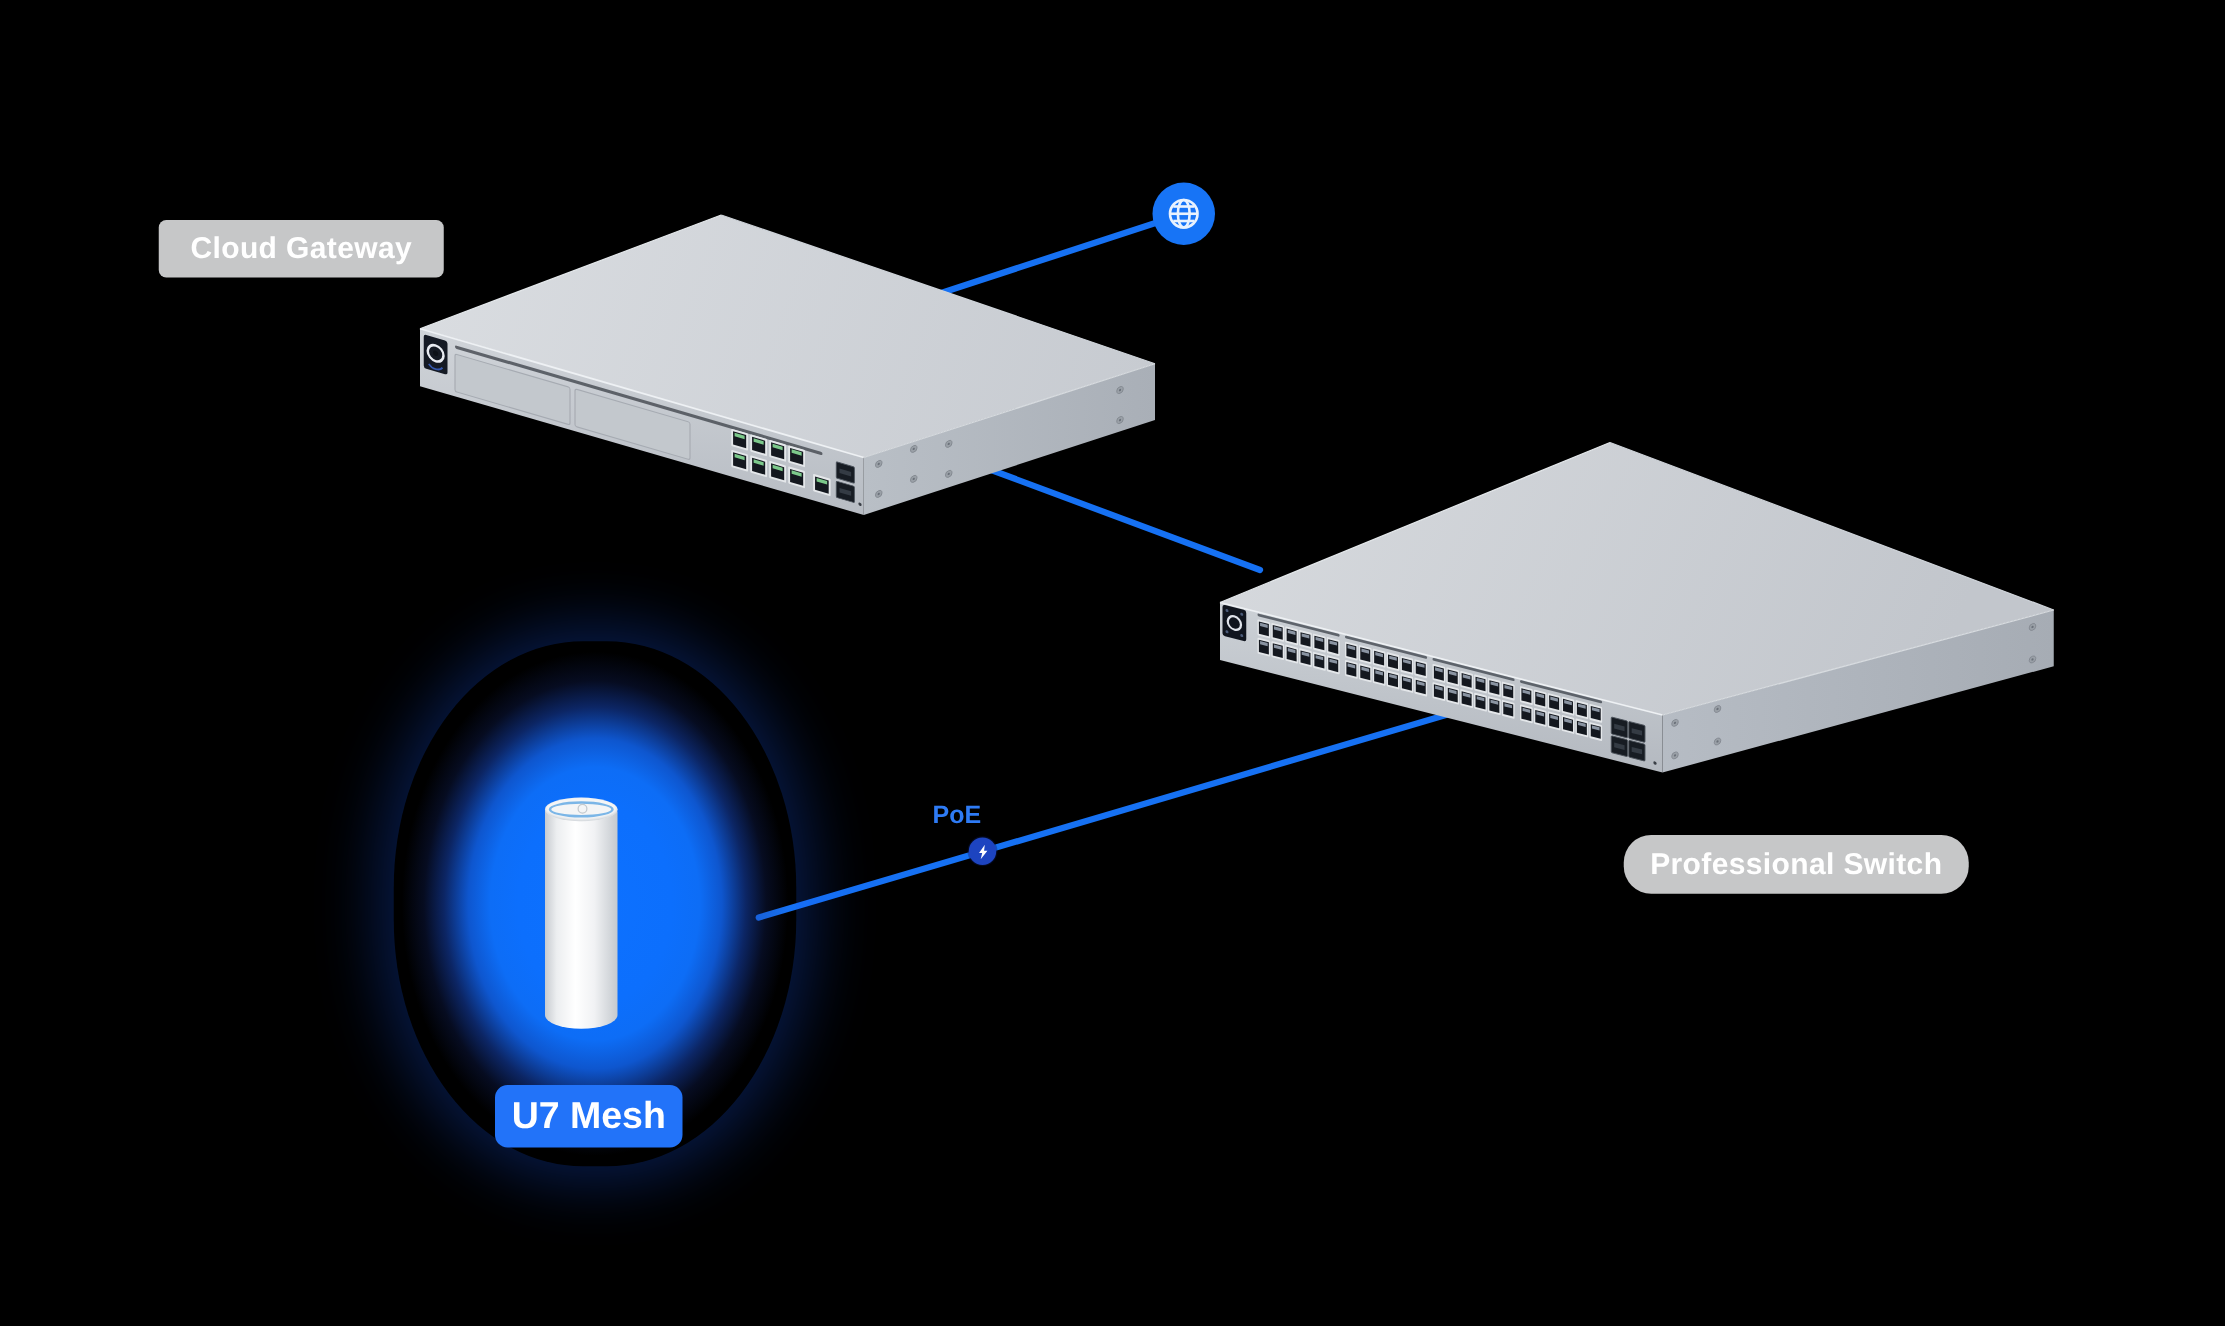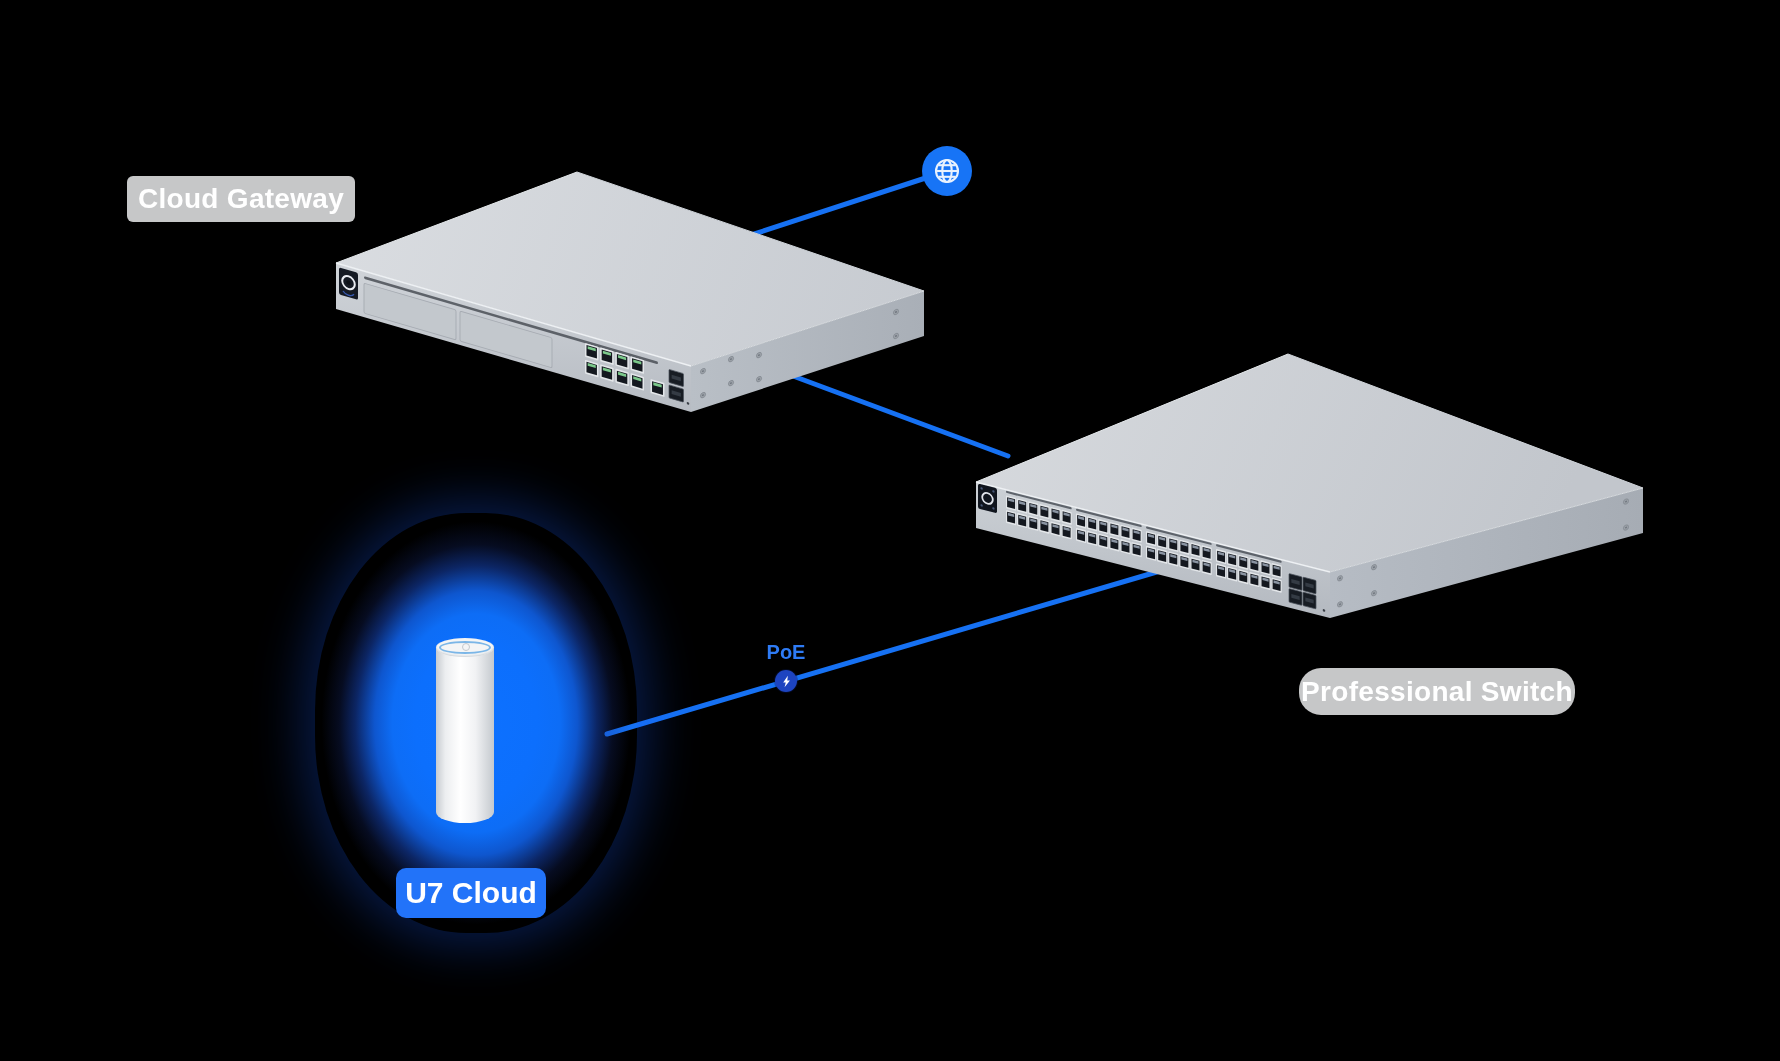--- a/index.html
+++ b/index.html
@@ -4,21 +4,21 @@
 <style>
   html,body{margin:0;padding:0;}
   body{
     width:1780px;height:1061px;position:relative;overflow:hidden;
     background:#000;font-family:"Liberation Sans", sans-serif;
   }
   #scene{position:absolute;left:0;top:0;z-index:1;}
   .tag-label{
     position:absolute;z-index:6;color:#fff;font-weight:bold;
     background:#c6c7c8;border-radius:6px;text-align:center;
-    font-size:28px;letter-spacing:.3px;
+    font-size:24px;letter-spacing:.3px;
   }
   .tag-gateway{left:127px;top:176px;width:228px;height:46px;line-height:46px;}
   .tag-switch{left:1299px;top:668px;width:276px;height:47px;line-height:47px;border-radius:22px;}
   
   .ap-glow{
     position:absolute;z-index:2;left:315px;top:513px;width:322px;height:420px;
     border-radius:47%;
     background:
       radial-gradient(50% 50% at 50% 50%,
         #0d71ff 0%, #0c6ffd 38%, #0d6df6 52%,
@@ -45,21 +45,21 @@
     position:absolute;left:26px;top:5px;width:6px;height:6px;border-radius:50%;
     border:1.5px solid #c3c9ce;z-index:4;
   }
   .tag-ap{
     position:absolute;z-index:5;left:396px;top:868px;width:150px;height:50px;
     line-height:50px;background:#2273f9;border-radius:10px;color:#fff;
     font-weight:bold;font-size:30px;text-align:center;
   }
   
   .poe-text{
-    position:absolute;z-index:6;left:746px;top:641px;width:80px;text-align:center;
+    position:absolute;z-index:6;left:746px;top:641px;width:80px;text-align:left;
     color:#2e7bf5;font-size:20px;font-weight:bold;
   }
   .poe-badge{
     position:absolute;z-index:6;left:775px;top:670px;width:22px;height:22px;
     border-radius:50%;background:#1d44c0;box-shadow:0 0 0 1px rgba(10,25,90,.35);
     display:flex;align-items:center;justify-content:center;
   }
   .poe-badge svg{display:block;}
 </style>
 </head>
@@ -379,20 +379,20 @@
 
 <div class="ap-glow"></div>
 <div class="ap-device">
   <div class="ap-body"></div>
   <div class="ap-top"></div>
   <div class="ap-logo"></div>
 </div>
 
 <div class="tag-label tag-gateway">Cloud Gateway</div>
 <div class="tag-label tag-switch">Professional Switch</div>
-<div class="tag-ap">U7 Cloud</div>
+<div class="tag-ap">U7 Mesh</div>
 
 <div class="poe-text">PoE</div>
 <div class="poe-badge">
   <svg width="15" height="15" viewBox="0 0 20 20">
     <path d="M11.8 2.4 L5.6 11.3 h3.4 L7.4 17.8 14.6 8.7 h-3.6 Z" fill="#ffffff"></path>
   </svg>
 </div>
 
 </body></html>

